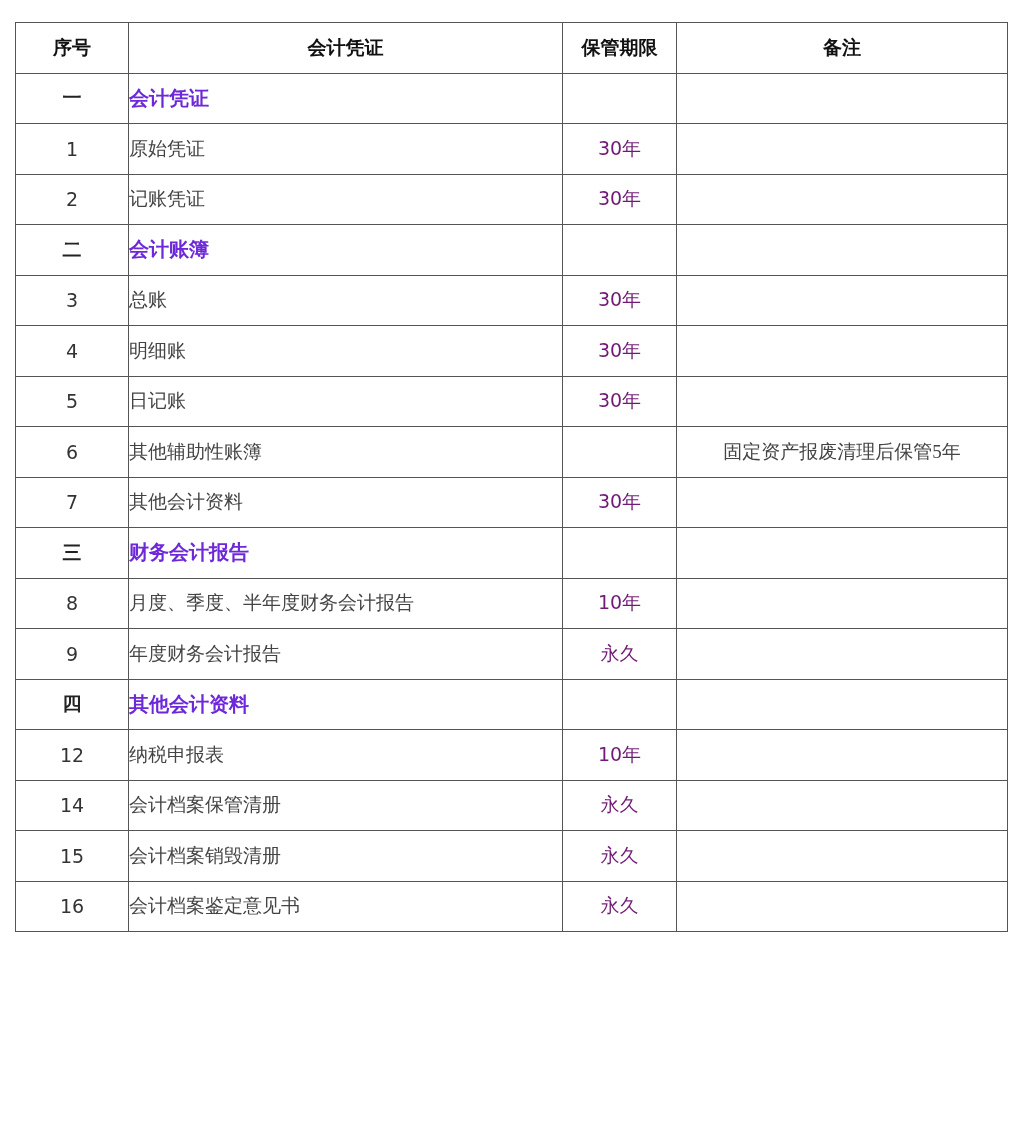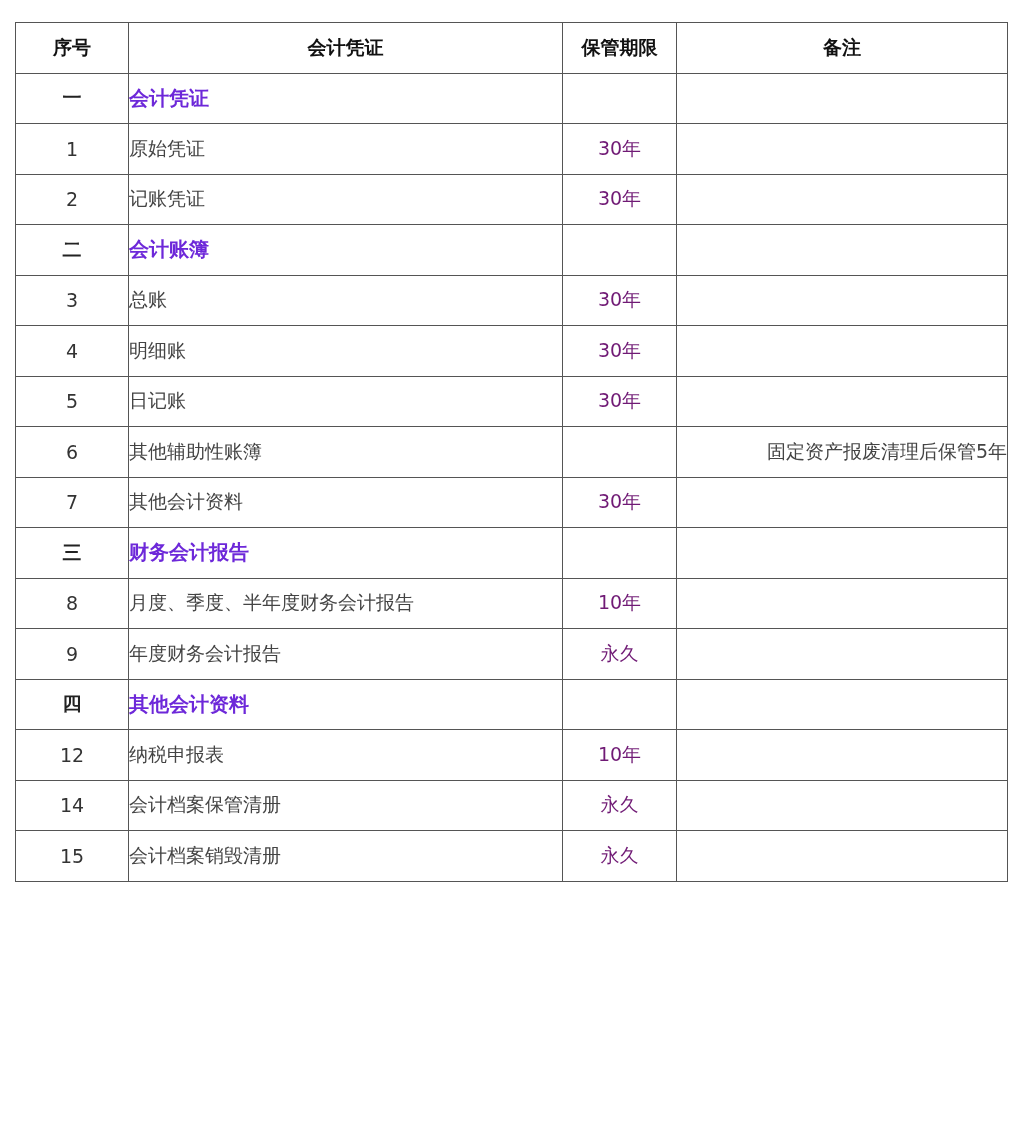--- a/index.html
+++ b/index.html
@@ -15,21 +15,21 @@
     font-size: 19px; vertical-align: middle;
   }
   col.c1 { width: 113px; }
   col.c2 { width: 434px; }
   col.c3 { width: 114px; }
   col.c4 { width: 331px; }
   th { font-weight: bold; color: #111; text-align: center; font-size: 21px; }
   td.no { text-align: center; color: #333; }
   td.name { text-align: left; padding-left: 8px; color: #444; }
   td.period { text-align: center; color: #701a75; }
-  td.remark { text-align: right; padding-left: 8px; color: #444; white-space: nowrap; overflow: hidden; }
+  td.remark { text-align: center; padding-left: 8px; color: #444; white-space: nowrap; overflow: hidden; font-family: Liberation Serif, serif; }
   tr.section td.no { font-weight: bold; color: #222; }
   tr.section td.name { font-weight: bold; color: #6d28d9; font-size: 20px; margin-top: 38px; }
 </style>
 </head>
 <body>
 
 <table class="archive">
   <colgroup>
       <col class="c1">
       <col class="c2">
@@ -134,14 +134,20 @@
         <td class="name">会计档案保管清册</td>
         <td class="period">永久</td>
         <td class="remark"></td>
       </tr>
       <tr class="item">
         <td class="no">15</td>
         <td class="name">会计档案销毁清册</td>
         <td class="period">永久</td>
         <td class="remark"></td>
       </tr>
+      <tr class="item">
+        <td class="no">16</td>
+        <td class="name">会计档案鉴定意见书</td>
+        <td class="period">永久</td>
+        <td class="remark"></td>
+      </tr>
     </tbody>
 </table>
 
 </body></html>

